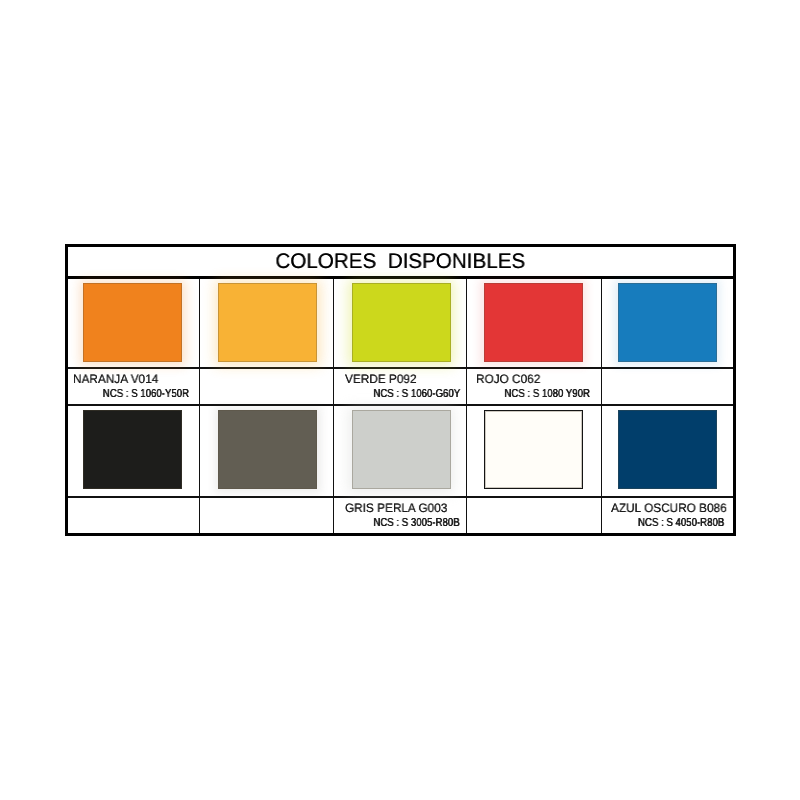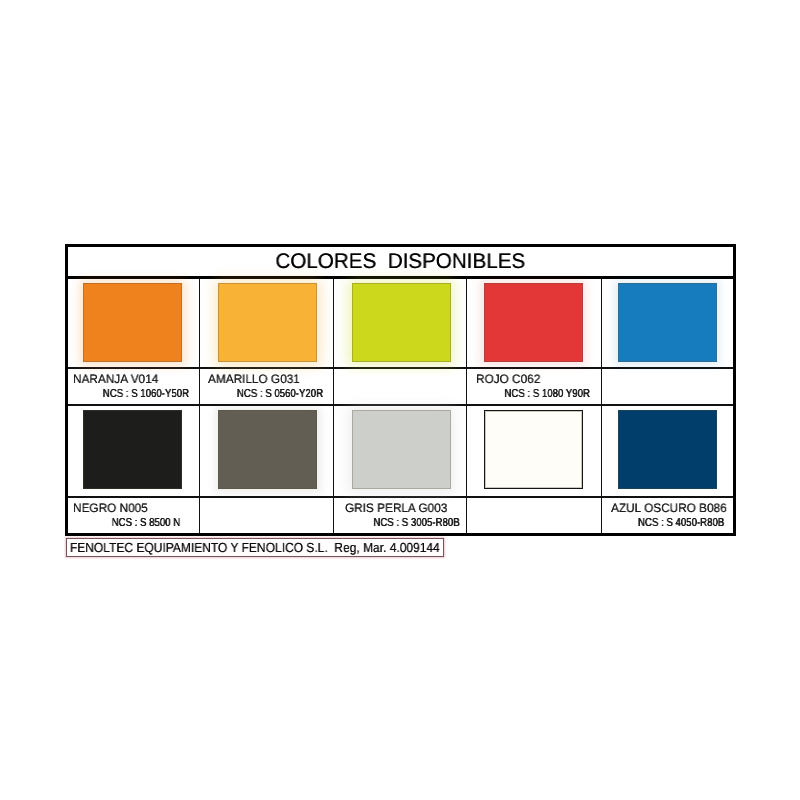--- a/index.html
+++ b/index.html
@@ -175,25 +175,25 @@
           <div class="cell" style="left:533.5px;width:131.5px"></div>
           <div class="glow" style="left:546.45px;top:0.5px;width:106px;height:86px;opacity:0.119;filter:blur(4.48px);background:#177CBD"></div>
           <div class="swatch" style="left:549.95px;width:99px;background:#177CBD"></div>
           <div class="vdiv" style="left:532.7px"></div>
         </div>
         <div class="label-row">
           <div class="cell" style="left:0px;width:131.5px">
             <div class="lbl-name" style="left:4.5px">NARANJA V014</div>
             <div class="lbl-ncs" style="left:0;right:0;margin-left:23.87px">NCS : S 1060-Y50R</div>
           </div>
-          <div class="cell" style="left:131.5px;width:134px">
-            <div class="lbl-name" style="left:8.5px">AMARILLO G031</div>
-            <div class="lbl-ncs" style="left:0;right:0;margin-left:26.25px">NCS : S 0560-Y20R</div>
-          </div>
-          <div class="vdiv" style="left:130.7px"></div>
+          <div class="vdiv" style="left:130.7px"></div>
+          <div class="cell" style="left:265.5px;width:133px">
+            <div class="lbl-name" style="left:11px">VERDE P092</div>
+            <div class="lbl-ncs" style="left:0;right:0;margin-left:31.03px">NCS : S 1060-G60Y</div>
+          </div>
           <div class="vdiv" style="left:264.7px"></div>
           <div class="cell" style="left:398.5px;width:135px">
             <div class="lbl-name" style="left:9.5px">ROJO C062</div>
             <div class="lbl-ncs" style="left:0;right:0;margin-left:26.85px">NCS : S 1080 Y90R</div>
           </div>
           <div class="vdiv" style="left:397.7px"></div>
           <div class="vdiv" style="left:532.7px"></div>
         </div>
         <div class="swatch-row r2">
           <div class="cell" style="left:0px;width:131.5px"></div>
@@ -207,35 +207,28 @@
           <div class="swatch" style="left:283.7px;width:99px;background:#CDCFCB"></div>
           <div class="vdiv" style="left:264.7px"></div>
           <div class="cell" style="left:398.5px;width:135px"></div>
           <div class="swatch" style="left:415.7px;width:99px;background:#FFFDF8;box-sizing:border-box;border:1.3px solid #141414"></div>
           <div class="vdiv" style="left:397.7px"></div>
           <div class="cell" style="left:533.5px;width:131.5px"></div>
           <div class="swatch" style="left:549.95px;width:99px;background:#013E6B"></div>
           <div class="vdiv" style="left:532.7px"></div>
         </div>
         <div class="label-row r2">
-          <div class="cell" style="left:0px;width:131.5px">
-            <div class="lbl-name" style="left:4.5px">NEGRO N005</div>
-            <div class="lbl-ncs" style="left:0;right:0;margin-left:23.87px">NCS : S 8500 N</div>
-          </div>
           <div class="vdiv" style="left:130.7px"></div>
           <div class="cell" style="left:265.5px;width:133px">
             <div class="lbl-name" style="left:11px">GRIS PERLA G003</div>
             <div class="lbl-ncs" style="left:0;right:0;margin-left:31.03px">NCS : S 3005-R80B</div>
           </div>
           <div class="vdiv" style="left:264.7px"></div>
           <div class="vdiv" style="left:397.7px"></div>
           <div class="cell" style="left:533.5px;width:131.5px">
             <div class="lbl-name" style="left:9.5px">AZUL OSCURO B086</div>
             <div class="lbl-ncs" style="left:0;right:0;margin-left:27.45px">NCS : S 4050-R80B</div>
           </div>
           <div class="vdiv" style="left:532.7px"></div>
         </div>
       </div>
-  </div>
-  <div id="footer-box">
-    <div id="footer-text">FENOLTEC EQUIPAMIENTO Y FENOLICO S.L.  Reg, Mar. 4.009144</div>
   </div>
 </div>
 
 </body></html>

